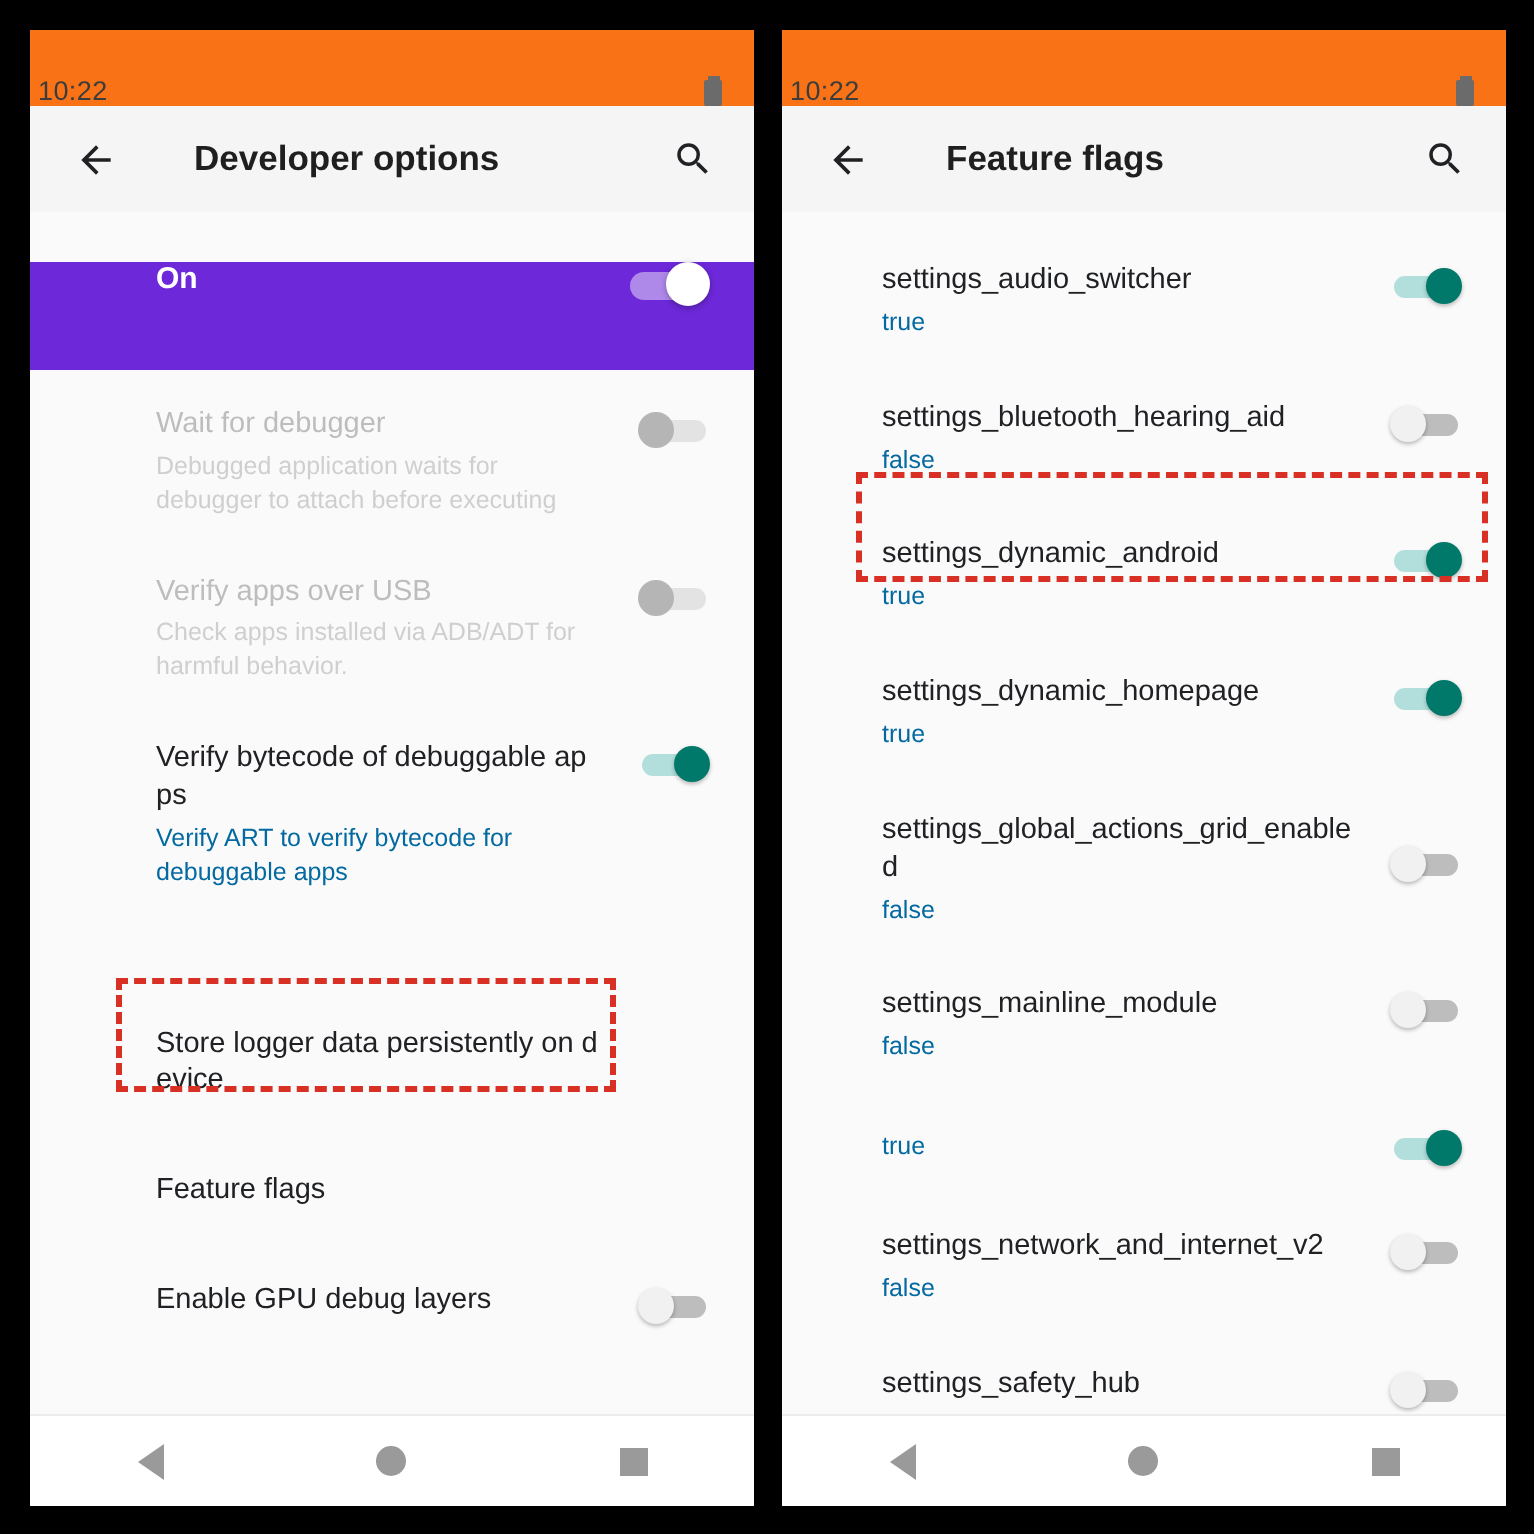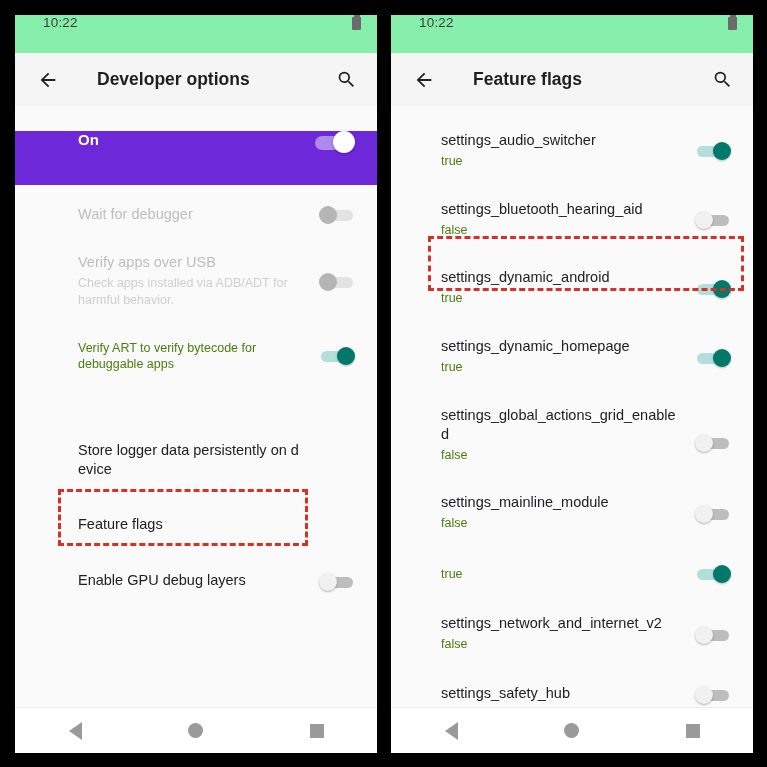--- a/index.html
+++ b/index.html
@@ -29,25 +29,25 @@
     overflow: hidden;
     display: flex;
     flex-direction: column;
   }
   .phone-left  { left: 15px; }
   .phone-right { left: 391px; }
 
   
   .status-bar {
     height: 38px;
-    background: #86efac;
-    display: flex;
-    align-items: flex-start;
+    background: #f97316;
+    display: flex;
+    align-items: flex-end;
     justify-content: space-between;
-    padding: 0 16px 0 28px;
+    padding: 0 16px 0 4px;
     flex: 0 0 auto;
   }
   .status-time {
     font-size: 13.5px;
     color: #3c3c3c;
     letter-spacing: .2px;
   }
   .battery-icon {
     width: 9px;
     height: 15px;
@@ -113,35 +113,35 @@
 
   
   .list {
     flex: 1 1 auto;
     overflow: hidden;
     background: #fafafa;
     position: relative;
   }
   .row {
     display: flex;
-    align-items: center;
+    align-items: flex-start;
     padding: 14px 22px 14px 63px;
     min-height: 40px;
   }
   .row.flagrow { padding: 15px 22px 15px 50px; }
   .row-text { flex: 1 1 auto; padding-right: 12px; min-width: 0; }
   .row-title {
     font-size: 14.5px;
     color: #202124;
     line-height: 1.3;
     word-break: break-all;
   }
   .row-sub {
     font-size: 12.5px;
-    color: #4d7c0f;
+    color: #0369a1;
     line-height: 1.35;
     margin-top: 3px;
     word-break: break-word;
   }
   .row.disabled .row-title { color: #bdbdbd; }
   .row.disabled .row-sub   { color: #cfcfcf; }
 
   .row-ctrl {
     flex: 0 0 auto;
     width: 42px;
@@ -262,20 +262,21 @@
         <span class="track"></span>
         <span class="thumb"></span>
       </span>
     </div>
 
     <div class="list">
 
       <div class="row disabled" style="padding-top:18px;">
         <div class="row-text">
           <div class="row-title">Wait for debugger</div>
+          <div class="row-sub">Debugged application waits for debugger to attach before executing</div>
         </div>
         <div class="row-ctrl">
           <span class="sw dis">
             <span class="track"></span>
             <span class="thumb"></span>
           </span>
         </div>
       </div>
 
       <div class="row disabled">
@@ -286,20 +287,21 @@
         <div class="row-ctrl">
           <span class="sw dis">
             <span class="track"></span>
             <span class="thumb"></span>
           </span>
         </div>
       </div>
 
       <div class="row">
         <div class="row-text">
+          <div class="row-title">Verify bytecode of debuggable apps</div>
           <div class="row-sub">Verify ART to verify bytecode for debuggable apps</div>
         </div>
         <div class="row-ctrl">
           <span class="sw on">
             <span class="track"></span>
             <span class="thumb"></span>
           </span>
         </div>
       </div>
 

